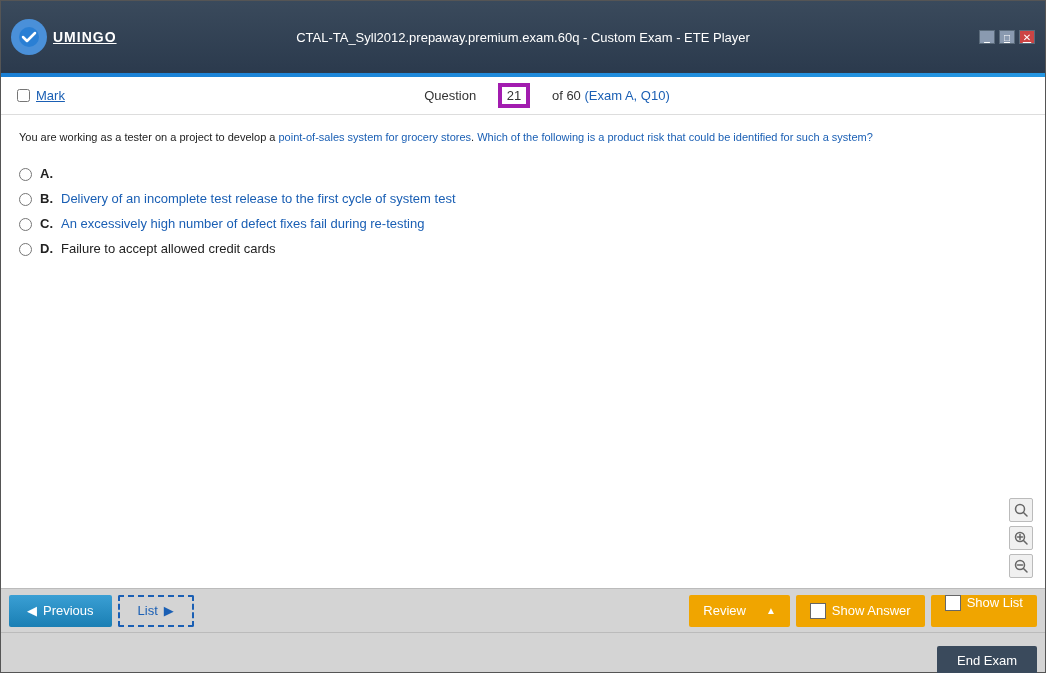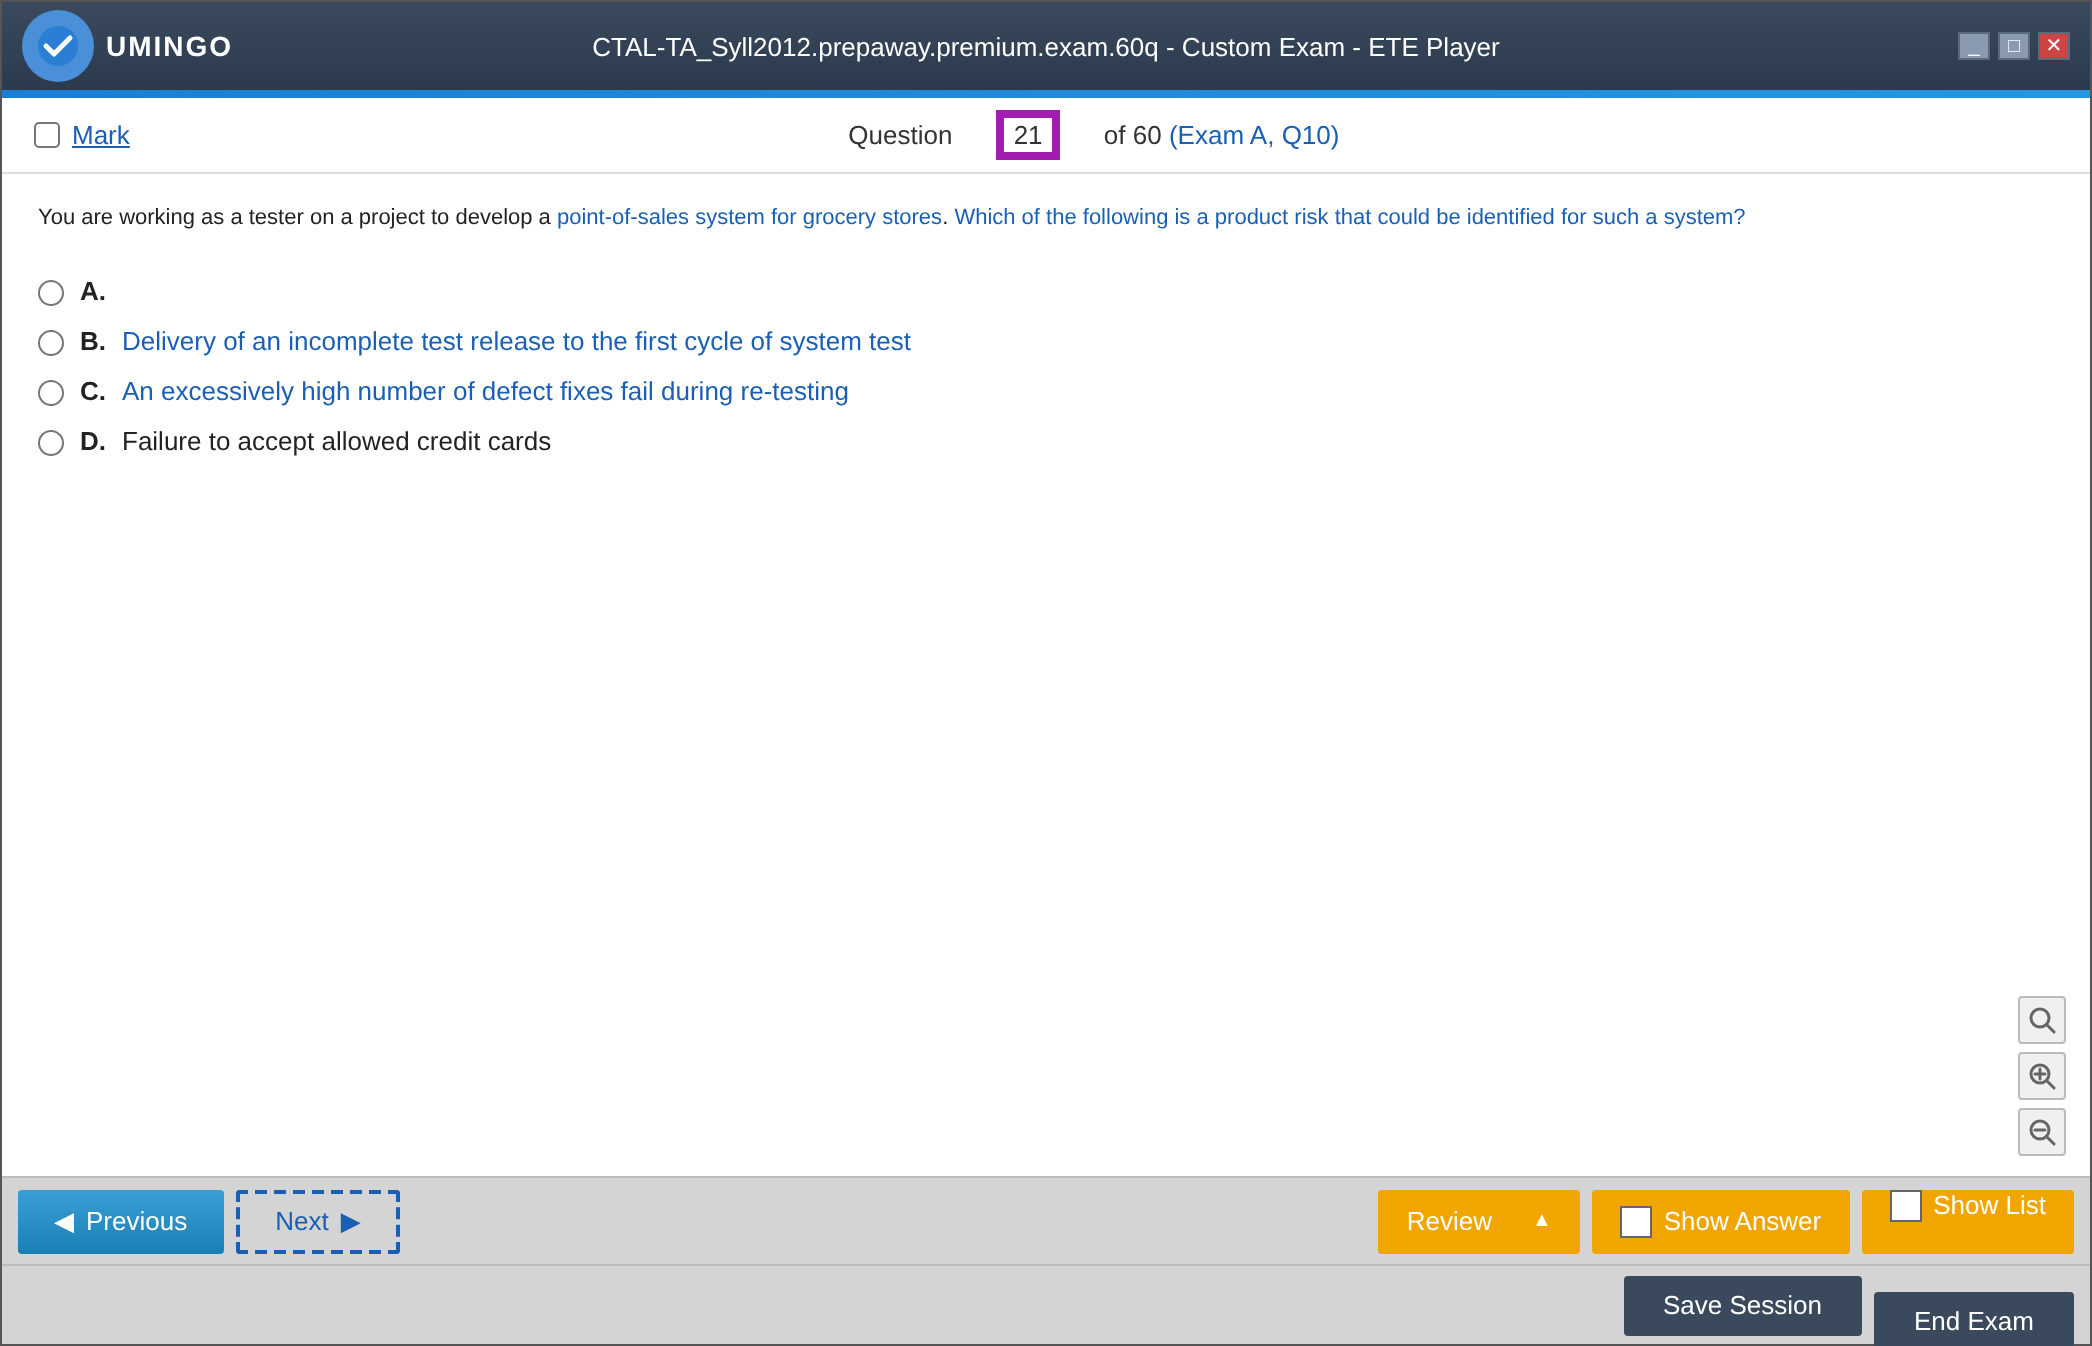--- a/index.html
+++ b/index.html
@@ -3,27 +3,28 @@
   <meta charset="utf-8">
   <style>
     * { box-sizing: border-box; margin: 0; padding: 0; }
     body { font-family: Arial, sans-serif; font-size: 13px; background: #c0c0c0; width: 1046px; height: 673px; overflow: hidden; }
 
     .window { width: 1046px; height: 673px; display: flex; flex-direction: column; background: #fff; border: 1px solid #555; }
 
     
     .titlebar {
       background: linear-gradient(to bottom, #3a4a5c, #2b3a4d);
-      height: 44px;
+      height: 72px;
       display: flex;
       align-items: center;
       padding: 0 10px;
       color: white;
       position: relative;
       flex-shrink: 0;
+      text-decoration: underline;
     }
     .titlebar-logo {
       display: flex;
       align-items: center;
       gap: 6px;
     }
     .logo-circle {
       width: 36px;
       height: 36px;
       background: #4a90d9;
@@ -372,37 +373,36 @@
       </div>
     </div>
   </div>
 
   <div class="bottom-toolbar">
     <button class="btn-prev">
       <span>◀</span>
       <span>Previous</span>
     </button>
     <button class="btn-next">
-      <span>Next</span>
+      <span>List</span>
       <span>▶</span>
     </button>
 
     <button class="btn-review">
       <span>Review</span>
       <span class="btn-arrow-up">▲</span>
     </button>
 
     <button class="btn-show-answer">
       <span class="btn-checkbox"></span>
       <span>Show Answer</span>
     </button>
 
     <button class="btn-show-list">
       <span class="btn-checkbox"></span>
       <span>Show List</span>
     </button>
   </div>
 
   <div class="bottom-toolbar2">
-    <button class="btn-save">Save Session</button>
     <button class="btn-end">End Exam</button>
   </div>
 </div>
 
 </body></html>

